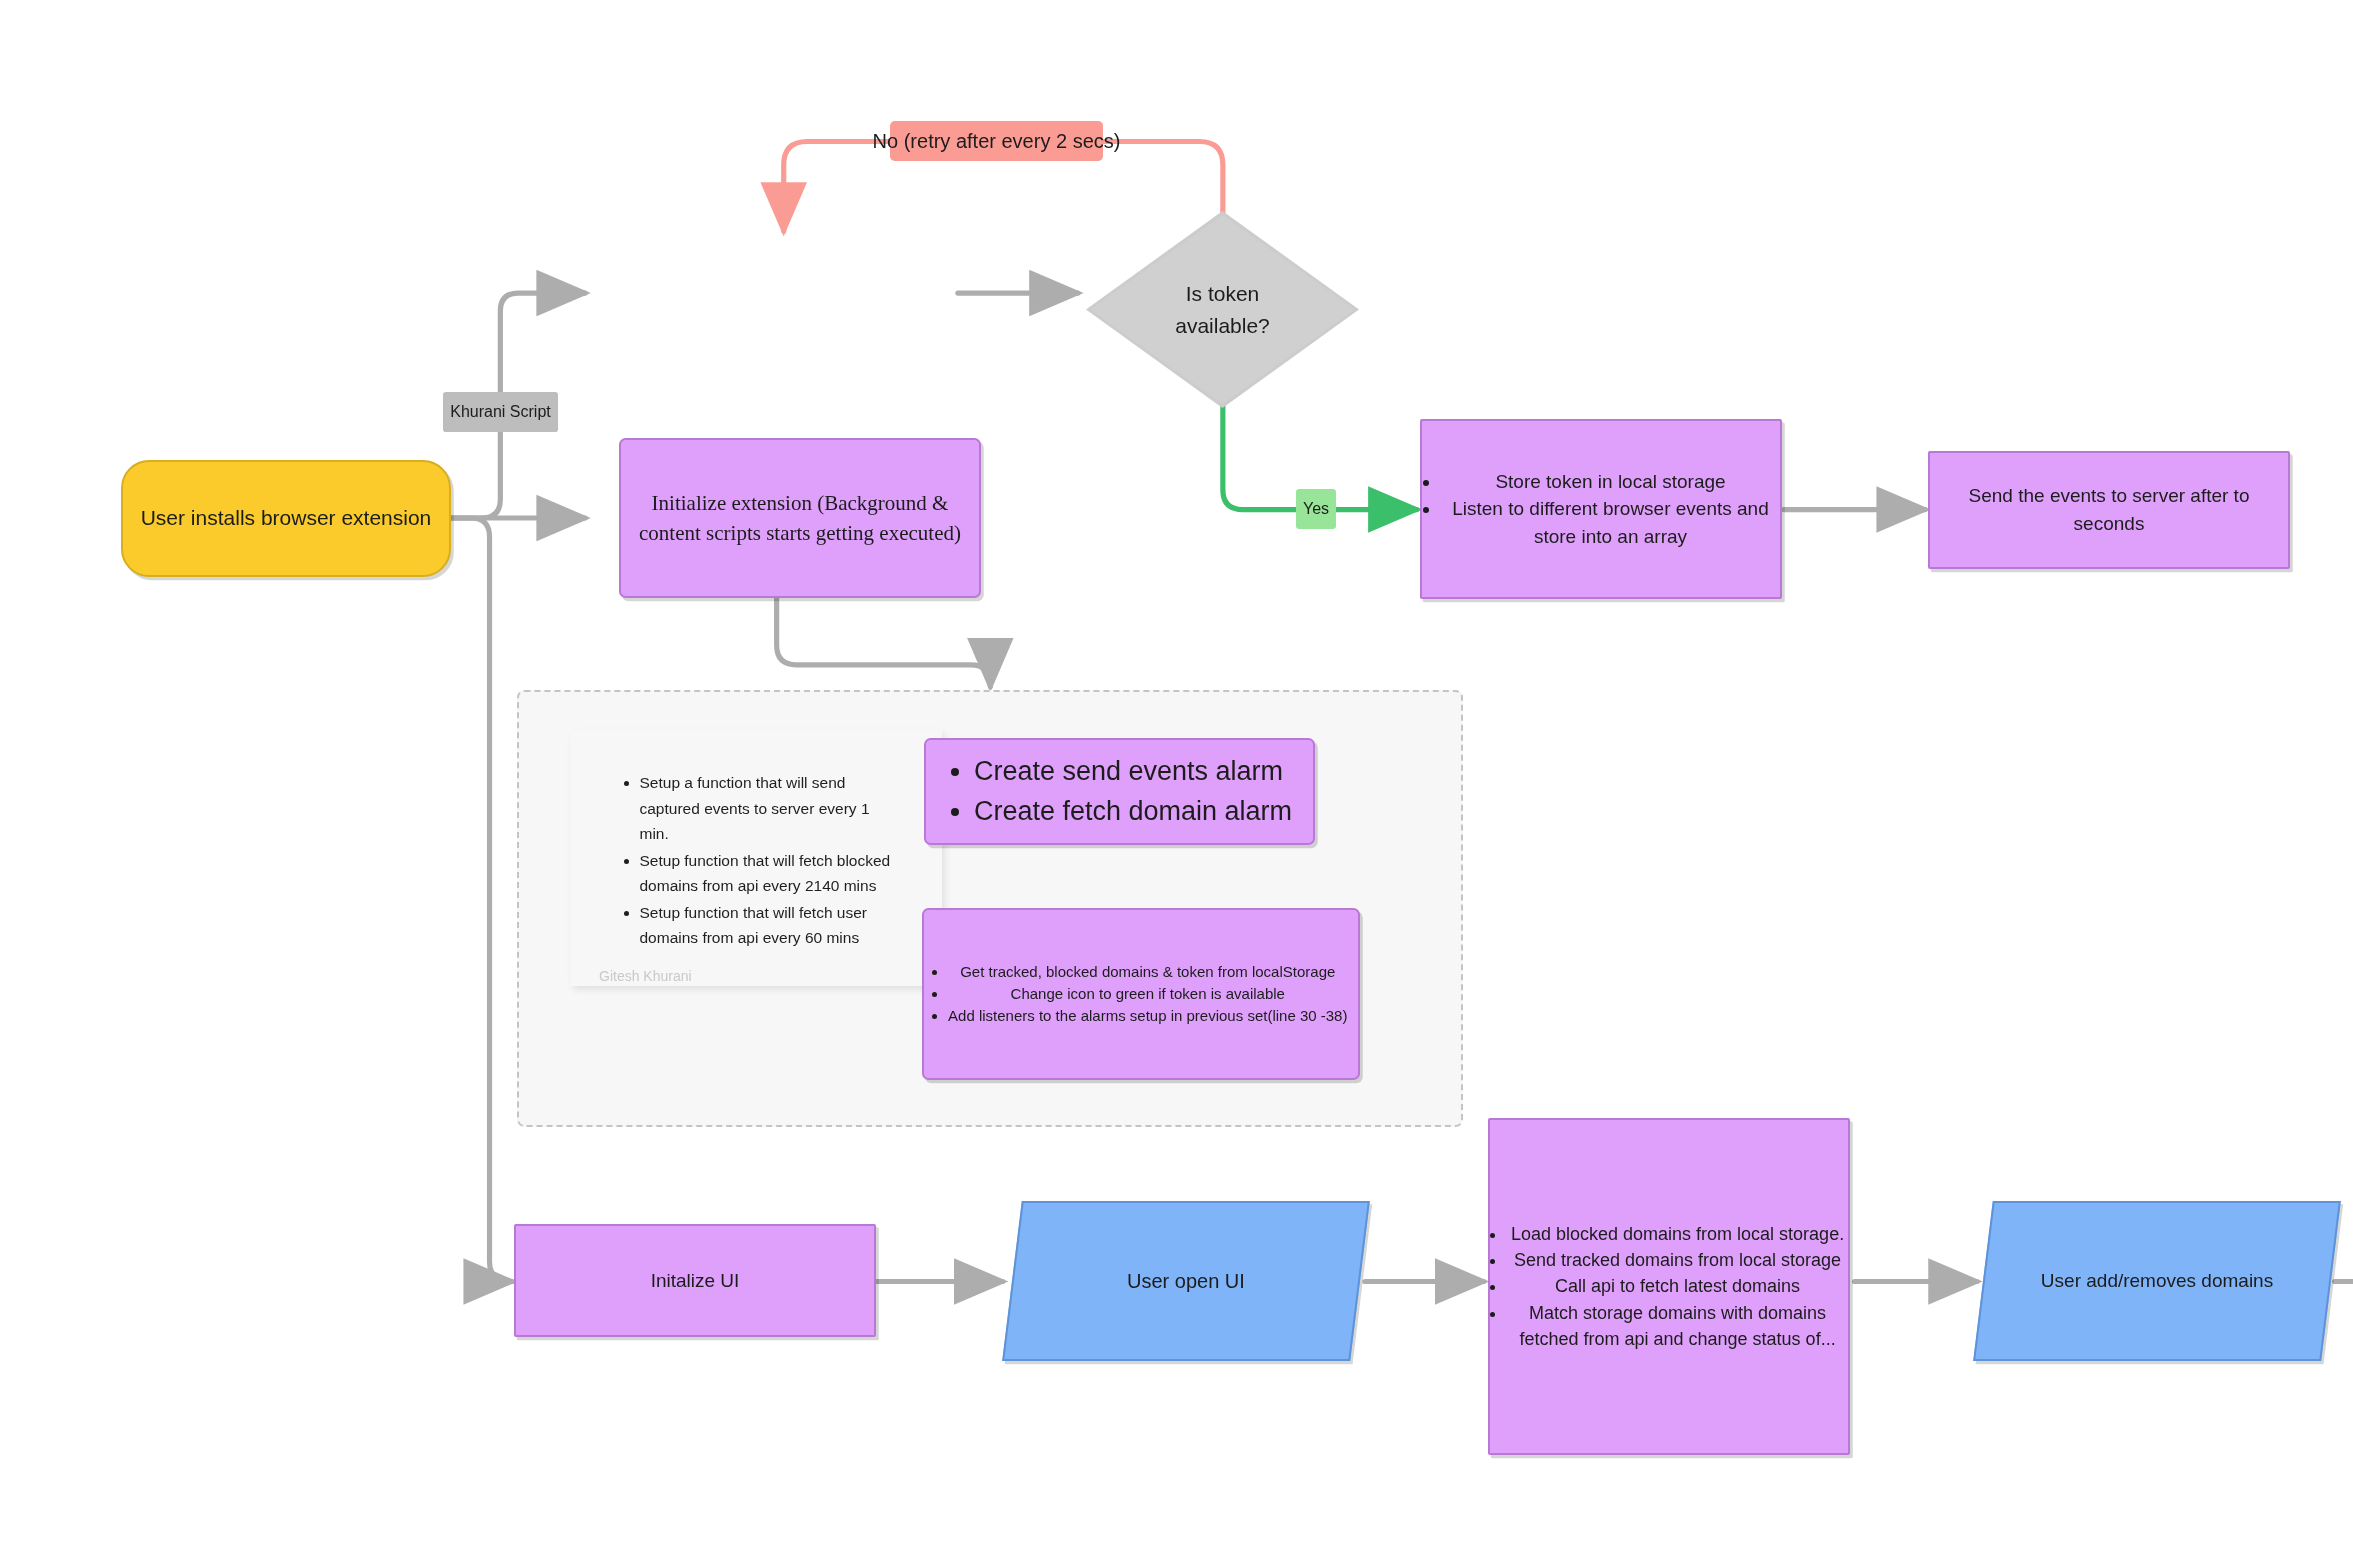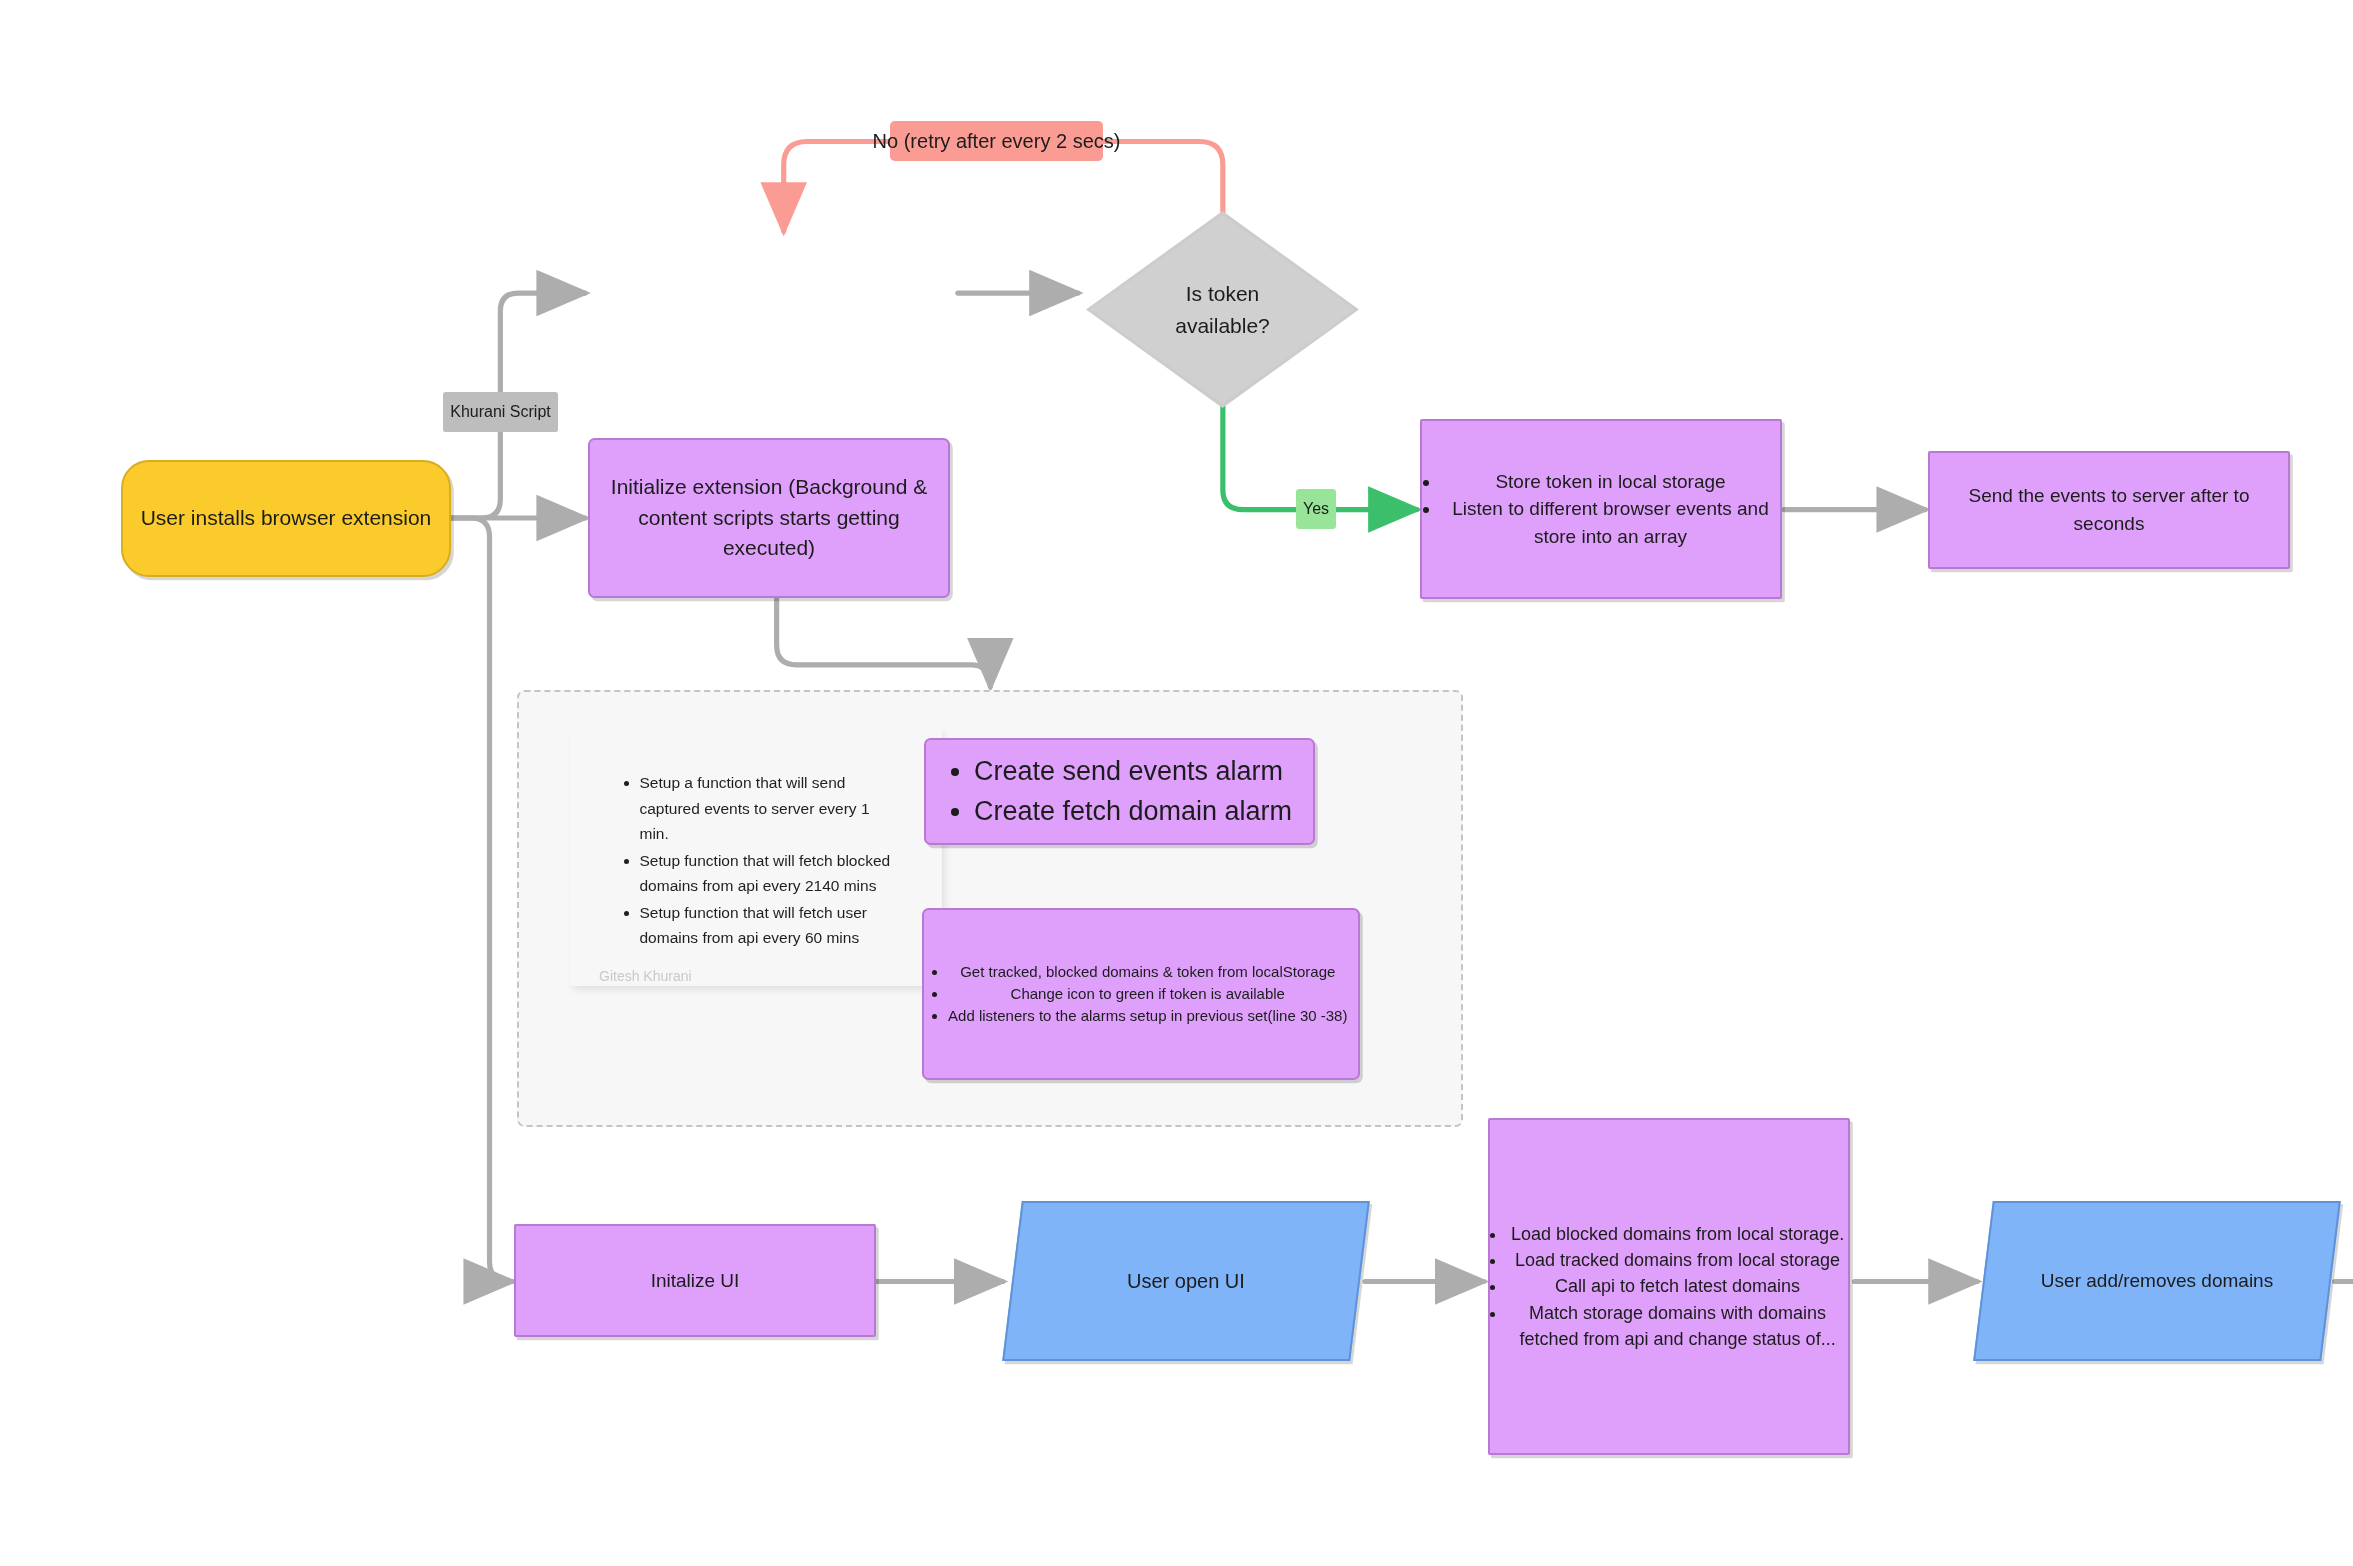--- a/index.html
+++ b/index.html
@@ -260,21 +260,21 @@
     <ul class="blist" style="padding-left:1.0em;">
       <li>Store token in local storage</li>
       <li>Listen to different browser events and store into an array</li>
     </ul>
   </div>
 
   <div class="node proc-sq" style="left:1928px; top:451px; width:362px; height:118px; font-size:19px;">
     <span class="nodebody">Send the events to server after to seconds</span>
   </div>
 
-  <div class="node proc" style="left:588px; top:438px; width:362px; height:160px; font-size:21px;">
+  <div class="node proc" style="left:619px; top:438px; width:362px; height:160px; font-size:21px;font-family:Liberation Serif, serif;">
     <span class="nodebody">Initialize extension (Background &amp; content scripts starts getting executed)</span>
   </div>
 
   <div class="node proc" style="left:924px; top:738px; width:391px; height:107px; font-size:27px;">
     <ul class="blist" style="padding-left:1.0em; text-align:left;">
       <li style="text-align:left;">Create send events alarm</li>
       <li style="text-align:left;">Create fetch domain alarm</li>
     </ul>
   </div>
 
@@ -290,21 +290,21 @@
     <span class="nodebody">Initalize UI</span>
   </div>
 
   <div class="node parallelogram" style="left:1012px; top:1201px; width:348px; height:160px; font-size:20px;">
     <span class="ptext">User open UI</span>
   </div>
 
   <div class="node proc-sq" style="left:1488px; top:1118px; width:362px; height:337px; font-size:18px;">
     <ul class="blist" style="padding-left:0.95em;">
       <li>Load blocked domains from local storage.</li>
-      <li>Load tracked domains from local storage</li>
+      <li>Send tracked domains from local storage</li>
       <li>Call api to fetch latest domains</li>
       <li>Match storage domains with domains fetched from api and change status of...</li>
     </ul>
   </div>
 
   <div class="node parallelogram" style="left:1983px; top:1201px; width:348px; height:160px; font-size:19px;">
     <span class="ptext">User add/removes domains</span>
   </div>
 
   <div class="edge-label gray" style="left:443px; top:392px; width:115px; height:40px; font-size:16px;">

